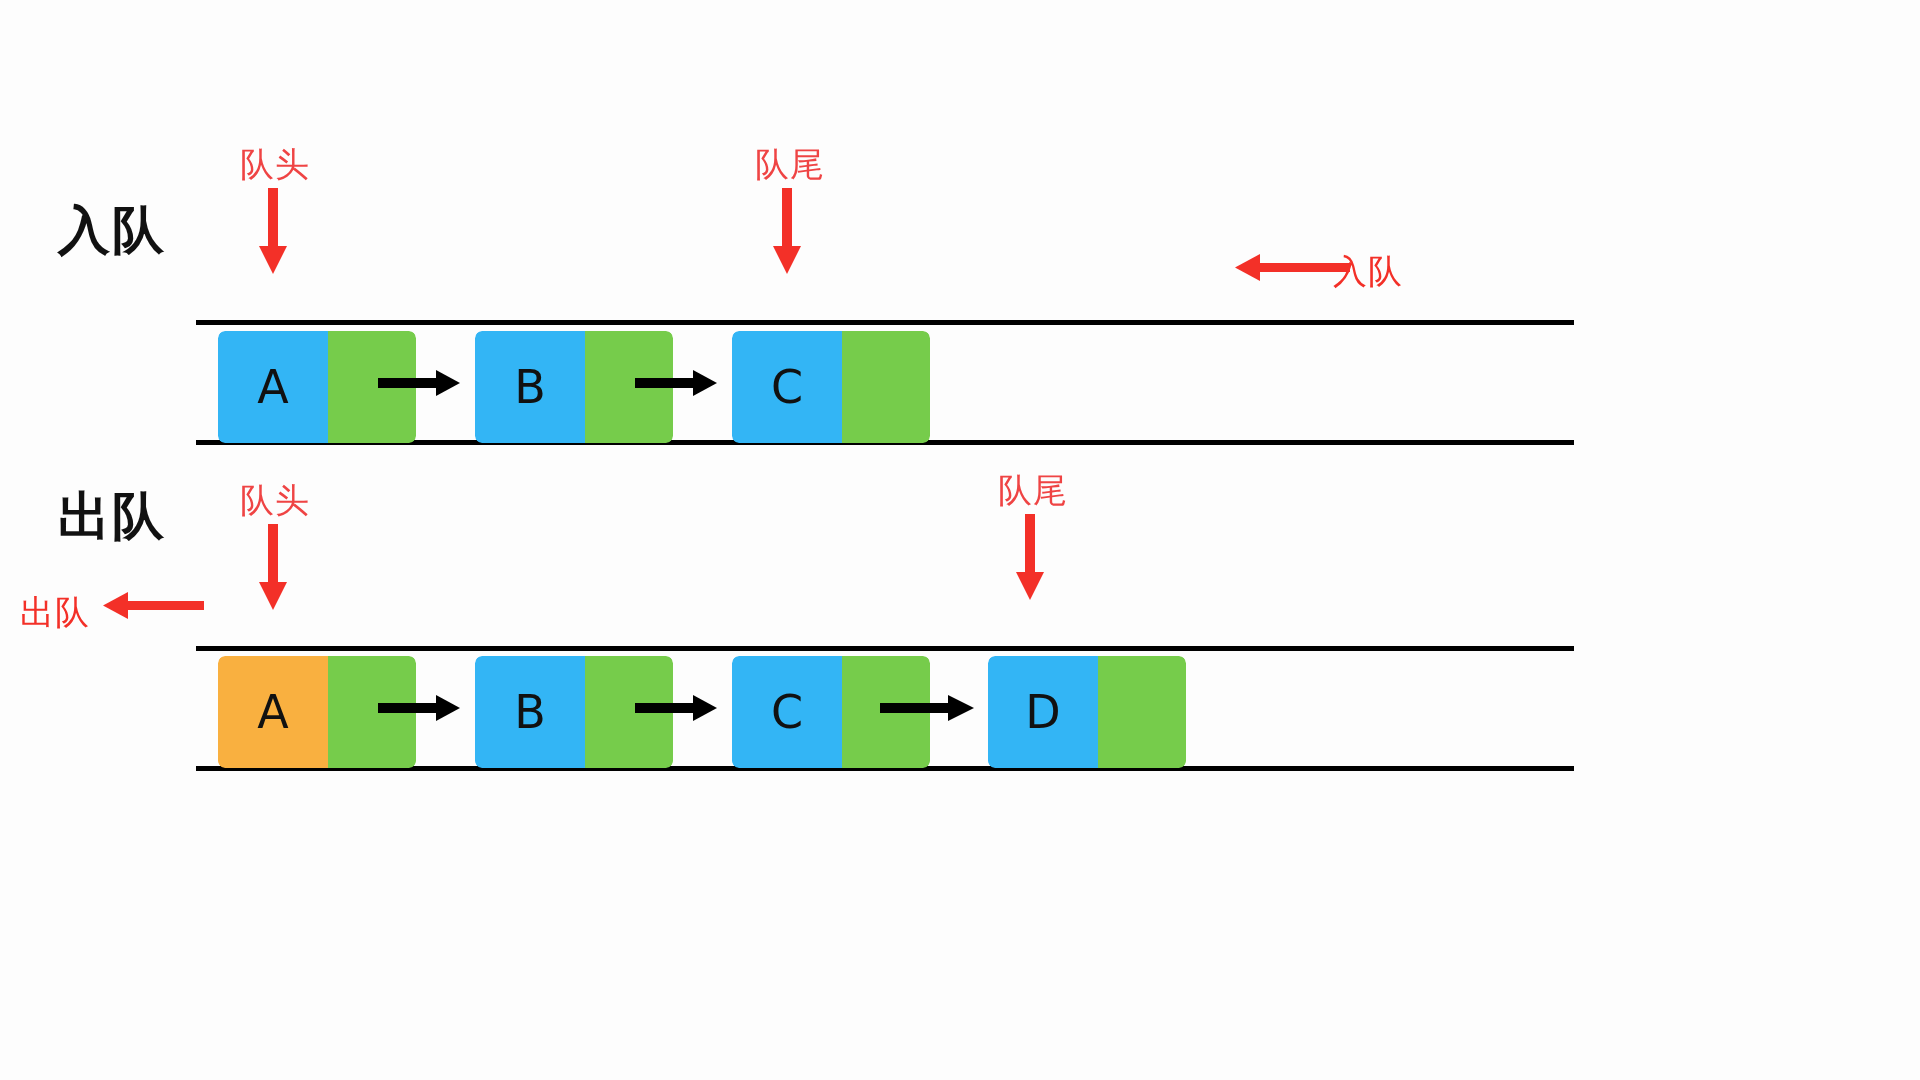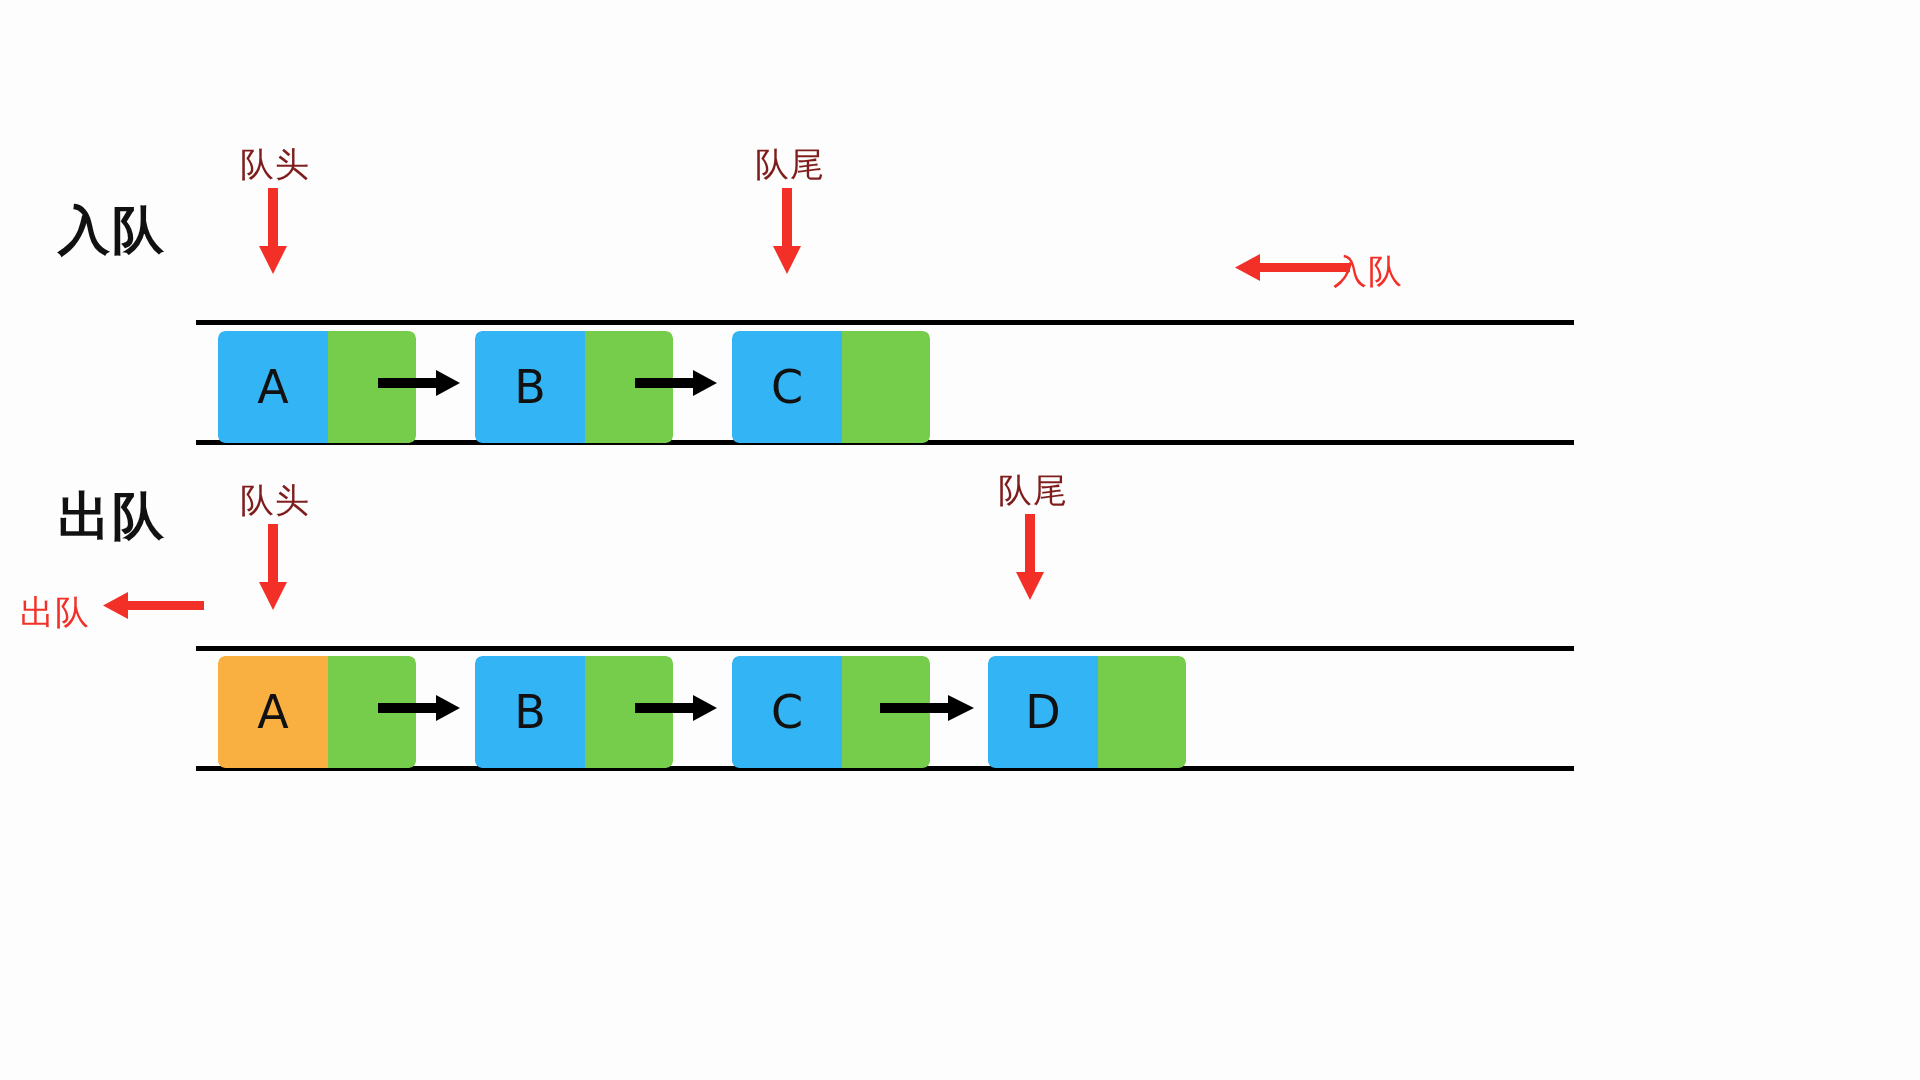--- a/index.html
+++ b/index.html
@@ -16,21 +16,21 @@
   .section-label{
     position:absolute;
     color:#111;
     font-size:52px;
     font-weight:700;
     letter-spacing:2px;
     white-space:nowrap;
   }
   .ptr-text{
     position:absolute;
-    color:#7f1d1d;
+    color:#ef4444;
     font-size:34px;
     font-weight:500;
     white-space:nowrap;
     letter-spacing:1px;
     text-align:right;
   }
   .ptr-arrow{position:absolute;}
 
   
   .rail{

